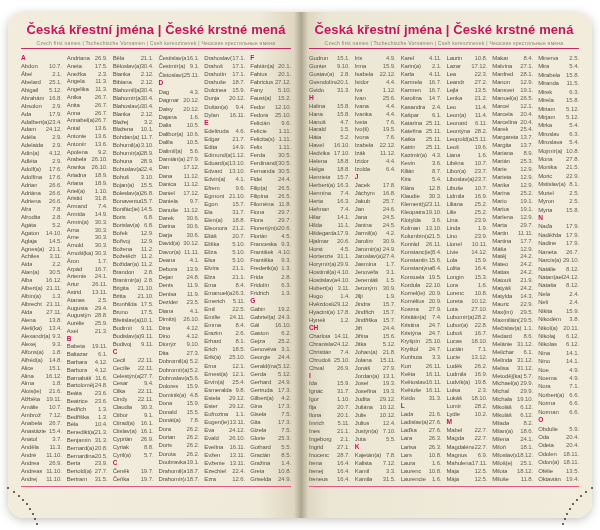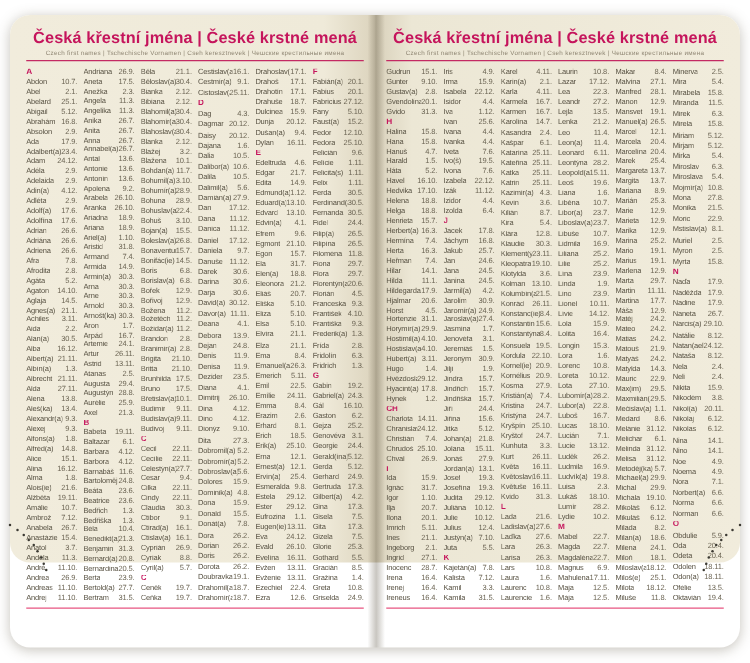--- a/index.html
+++ b/index.html
@@ -3,21 +3,21 @@
 <meta charset="utf-8">
 <style>
   html,body{margin:0;padding:0;}
   body{
     width:600px;height:530px;position:relative;overflow:hidden;
     background:#ffffff;
     font-family:"Liberation Sans","DejaVu Sans",sans-serif;
   }
   .spread{position:absolute;left:8px;top:12px;width:584px;height:506px;
     box-shadow:0 2px 10px rgba(90,80,60,.35);border-radius:16px;}
-  .page{position:absolute;top:0;width:292px;height:438px;background:#efead9;}
+  .page{position:absolute;top:0;width:292px;height:506px;background:#efead9;}
   .page.left{left:0;border-radius:16px 0 0 16px;
     background:linear-gradient(90deg,#f1ecdc 0%,#efead9 86%,#ddd5bf 99%);}
   .page.right{left:292px;border-radius:0 16px 16px 0;
     background:linear-gradient(90deg,#d8d0ba 0%,#ece7d5 10%,#f1ecdc 100%);}
   .gutter{position:absolute;left:286px;top:0;width:14px;height:506px;
     background:linear-gradient(90deg,rgba(60,50,30,0) 0%,rgba(60,50,30,.28) 50%,rgba(60,50,30,0) 100%);
     pointer-events:none;}
   .page-inner{position:absolute;left:13px;right:9px;top:0;bottom:0;}
   .page.right .page-inner{left:9px;right:13px;}
   .hdr{height:40px;text-align:center;padding-top:11px;box-sizing:border-box;}

